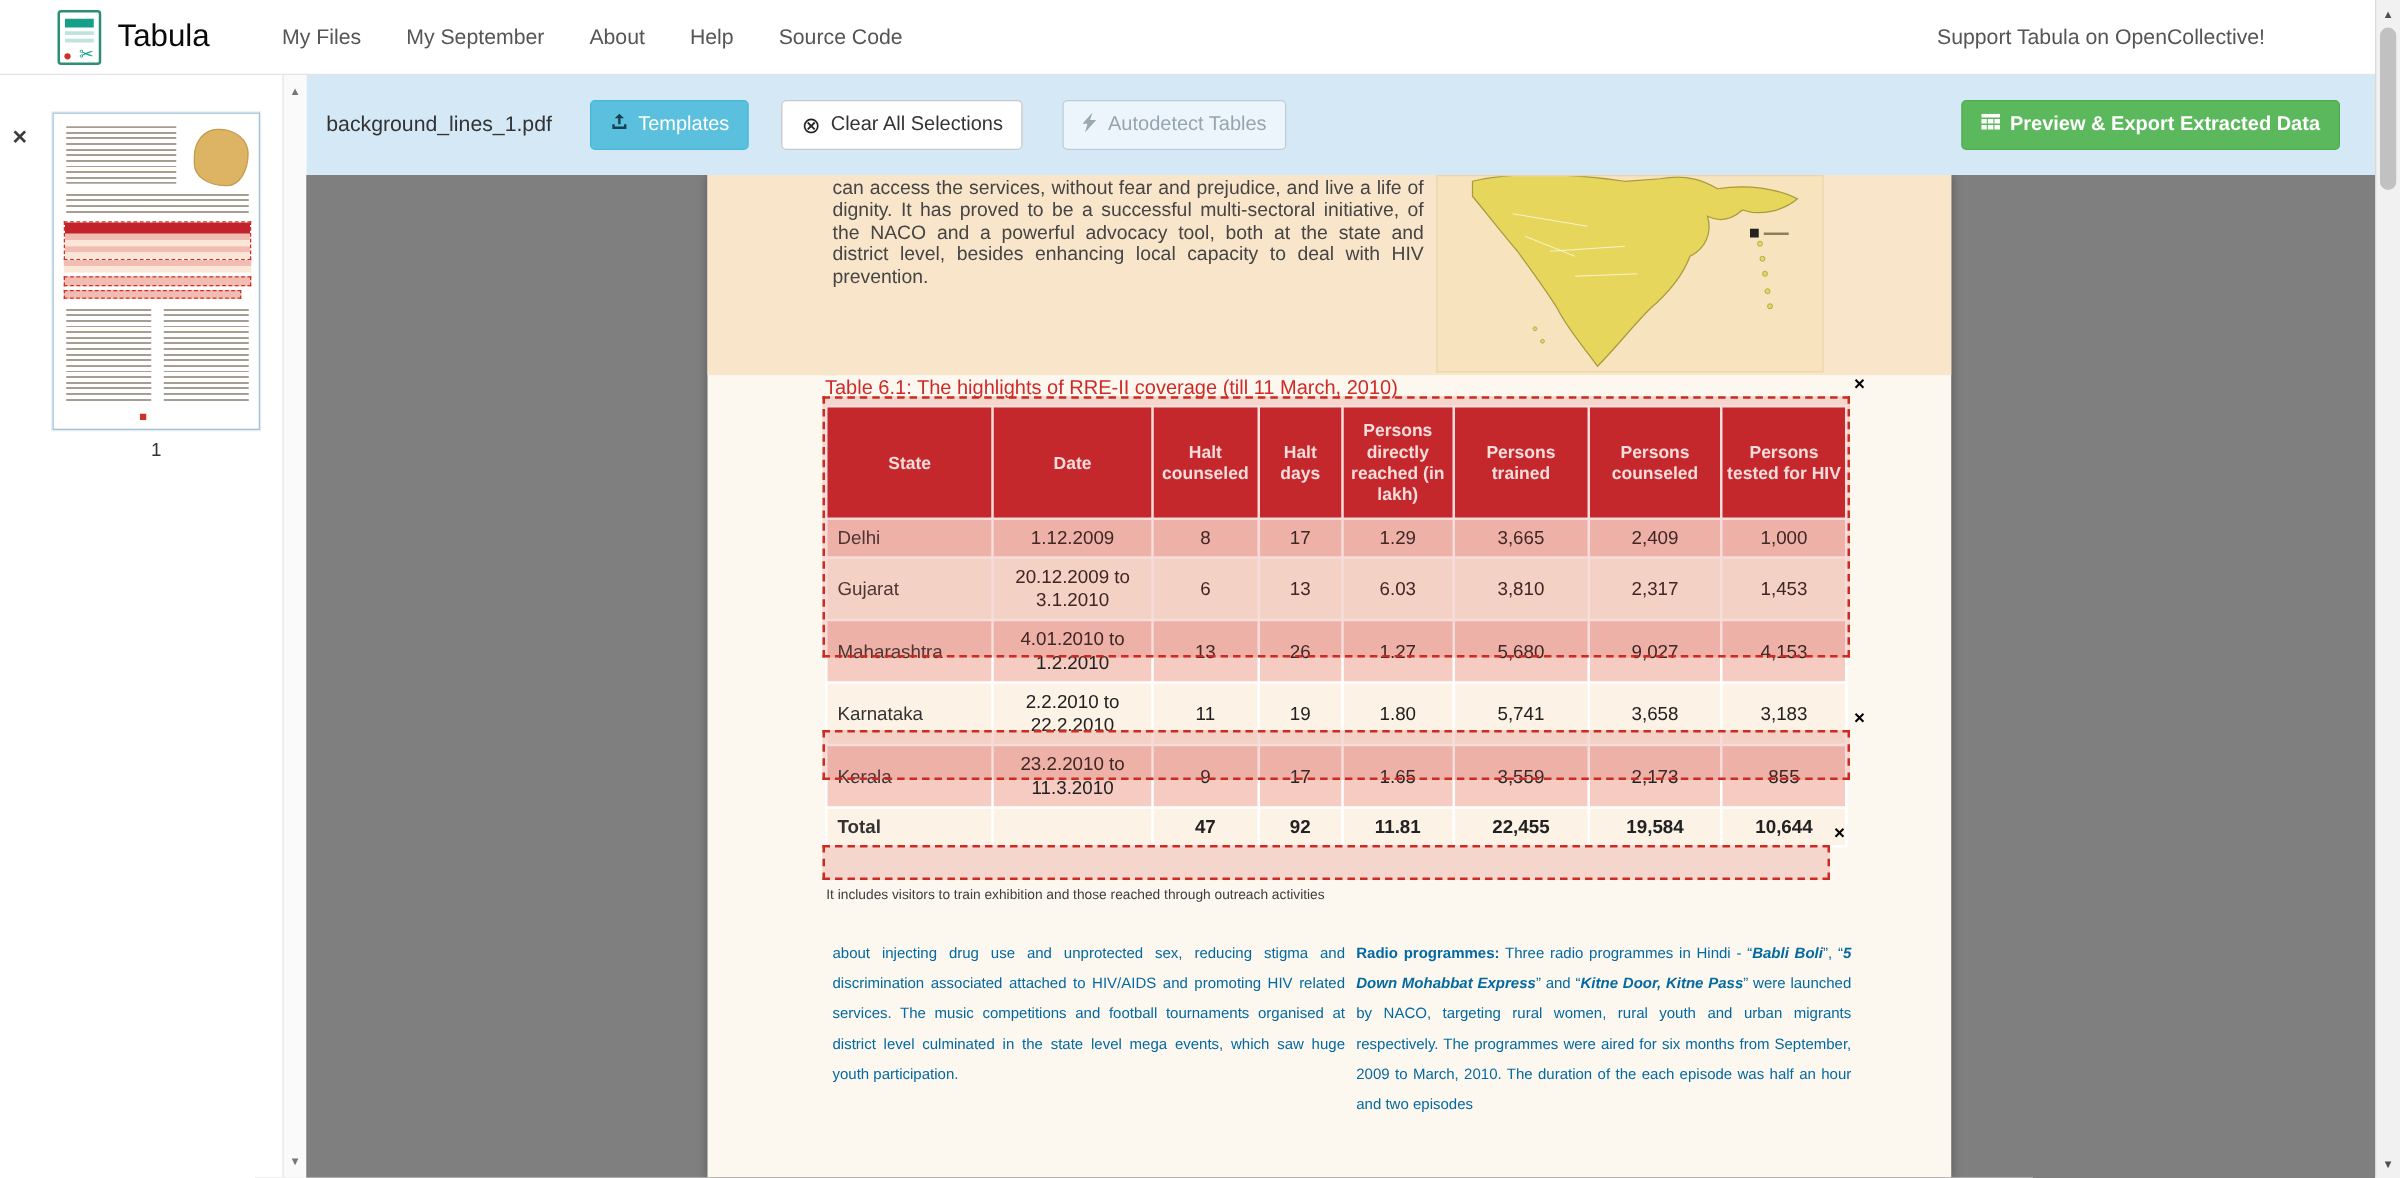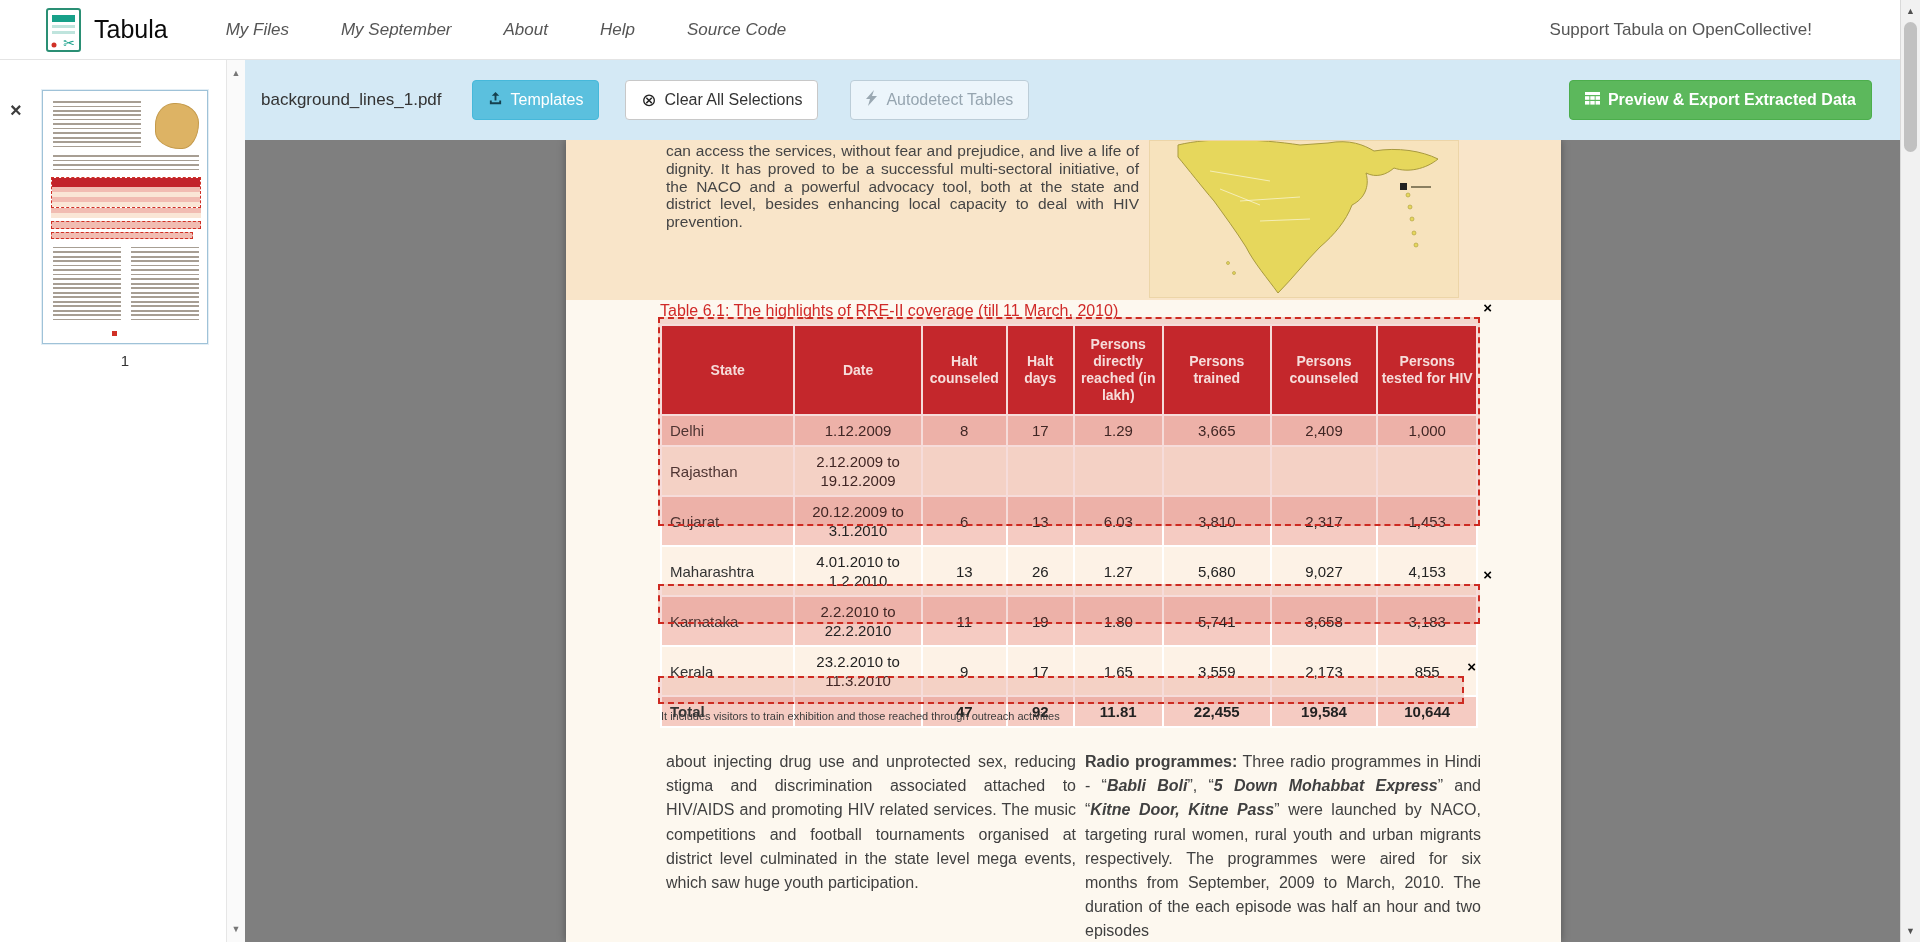--- a/index.html
+++ b/index.html
@@ -5,21 +5,21 @@
 <style>
   * { box-sizing: border-box; }
   html, body { width: 1920px; height: 942px; margin: 0; overflow: hidden;
     font-family: "Liberation Sans", "DejaVu Sans", sans-serif; background: #fff; }
 
   
   .navbar { height: 60px; background: #fff; border-bottom: 1px solid #e4e4e4;
     display: flex; align-items: center; padding-left: 44px; position: relative; z-index: 10; }
   .logo-svg { display: block; }
   .brand { font-size: 25px; font-weight: normal; color: #0a0a0a; margin-left: 10px; text-decoration: none; }
-  .nav-links { display: flex; gap: 52px; margin-left: 58px; font-style: italic; }
+  .nav-links { display: flex; gap: 36px; margin-left: 58px; }
   .nav-links a { font-size: 17px; color: #555; text-decoration: none; cursor: pointer; }
   .support { margin-left: auto; margin-right: 108px; font-size: 17px; color: #555; text-decoration: none; cursor: pointer; }
 
   
   .app { position: absolute; top: 60px; left: 0; right: 0; bottom: 0; display: flex; }
 
   
   .sidebar { width: 245px; background: #fff; position: relative; flex: none; }
   .file-close { position: absolute; left: 10px; top: 40px; font-size: 20px; font-weight: bold;
     color: #3d3d3d; cursor: pointer; line-height: 1; }
@@ -95,22 +95,22 @@
 
   .sel { position: absolute; border: 2px dashed #cd2a21; background: rgba(205,60,50,0.18);
     cursor: move; }
   .sel1 { left: 92px; top: 177px; width: 822px; height: 209px; }
   .sel2 { left: 92px; top: 444px; width: 822px; height: 40px; }
   .sel3 { left: 92px; top: 536px; width: 806px; height: 28px; }
   .sel-close { position: absolute; top: -19px; right: -14px; font-size: 15px; font-weight: bold;
     color: #000; cursor: pointer; line-height: 1; }
 
   .footnote { position: absolute; left: 95px; top: 570px; font-size: 11px; color: #3c3c3c; }
-  .col { position: absolute; top: 610px; font-size: 16px; line-height: 24.2px; text-align: justify;
-    color: #404040; margin: 0; }
+  .col { position: absolute; top: 610px; font-size: 12px; line-height: 24.2px; text-align: justify;
+    color: #0369a1; margin: 0; }
   .col-left { left: 100px; width: 410px; }
   .col-right { left: 519px; width: 396px; }
   .seg-bold { font-weight: bold; }
   .seg-bold-italic { font-weight: bold; font-style: italic; }
   .seg-normal { }
 
   
   .win-scroll { position: fixed; top: 0; right: 0; bottom: 0; width: 20px; background: #f1f1f1;
     border-left: 1px solid #d9d9d9; z-index: 99; }
   .win-scroll .arr { position: absolute; left: 0; width: 100%; text-align: center; font-size: 9px;
@@ -270,30 +270,20 @@
                 <td class="c0">Delhi</td>
                 <td class="c1">1.12.2009</td>
                 <td class="c2">8</td>
                 <td class="c3">17</td>
                 <td class="c4">1.29</td>
                 <td class="c5">3,665</td>
                 <td class="c6">2,409</td>
                 <td class="c7">1,000</td>
               </tr>
               <tr>
-                <td class="c0">Rajasthan</td>
-                <td class="c1">2.12.2009 to 19.12.2009</td>
-                <td class="c2"></td>
-                <td class="c3"></td>
-                <td class="c4"></td>
-                <td class="c5"></td>
-                <td class="c6"></td>
-                <td class="c7"></td>
-              </tr>
-              <tr>
                 <td class="c0">Gujarat</td>
                 <td class="c1">20.12.2009 to 3.1.2010</td>
                 <td class="c2">6</td>
                 <td class="c3">13</td>
                 <td class="c4">6.03</td>
                 <td class="c5">3,810</td>
                 <td class="c6">2,317</td>
                 <td class="c7">1,453</td>
               </tr>
               <tr>

